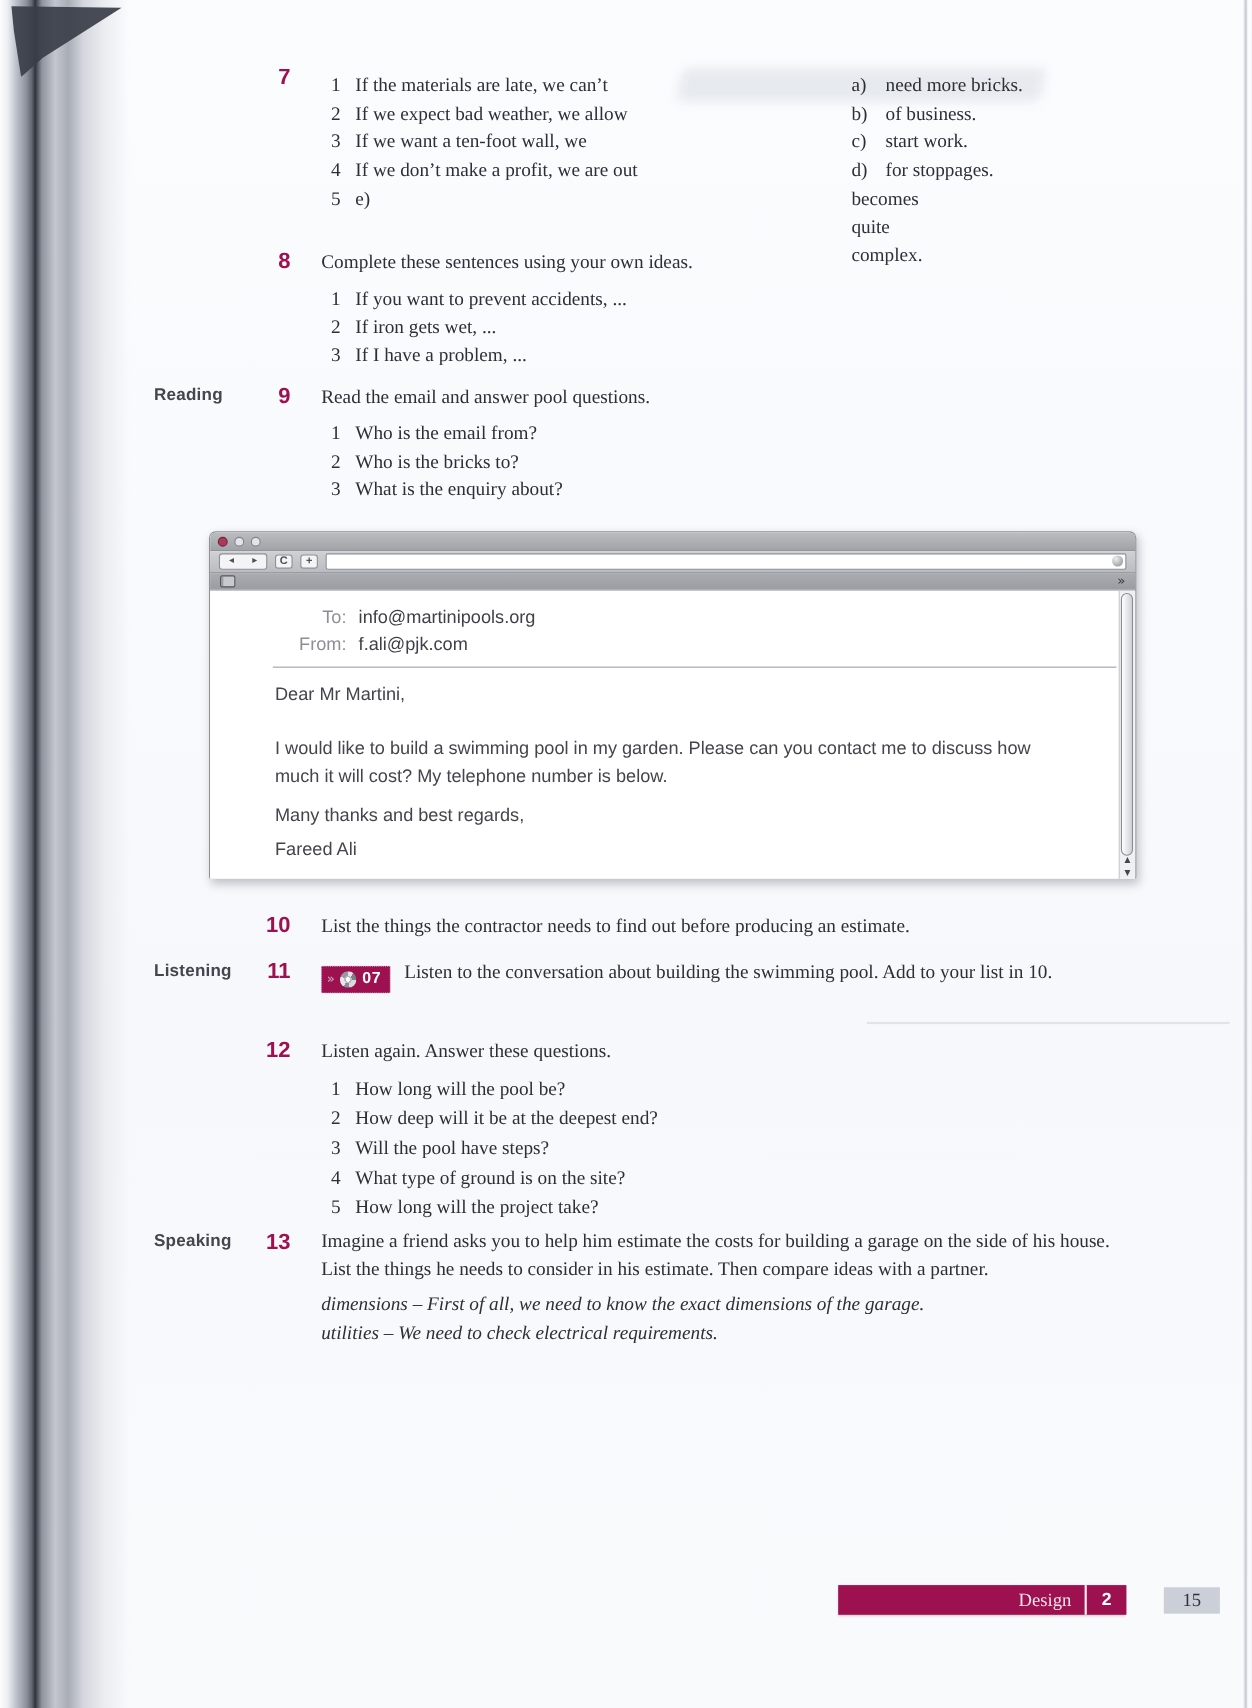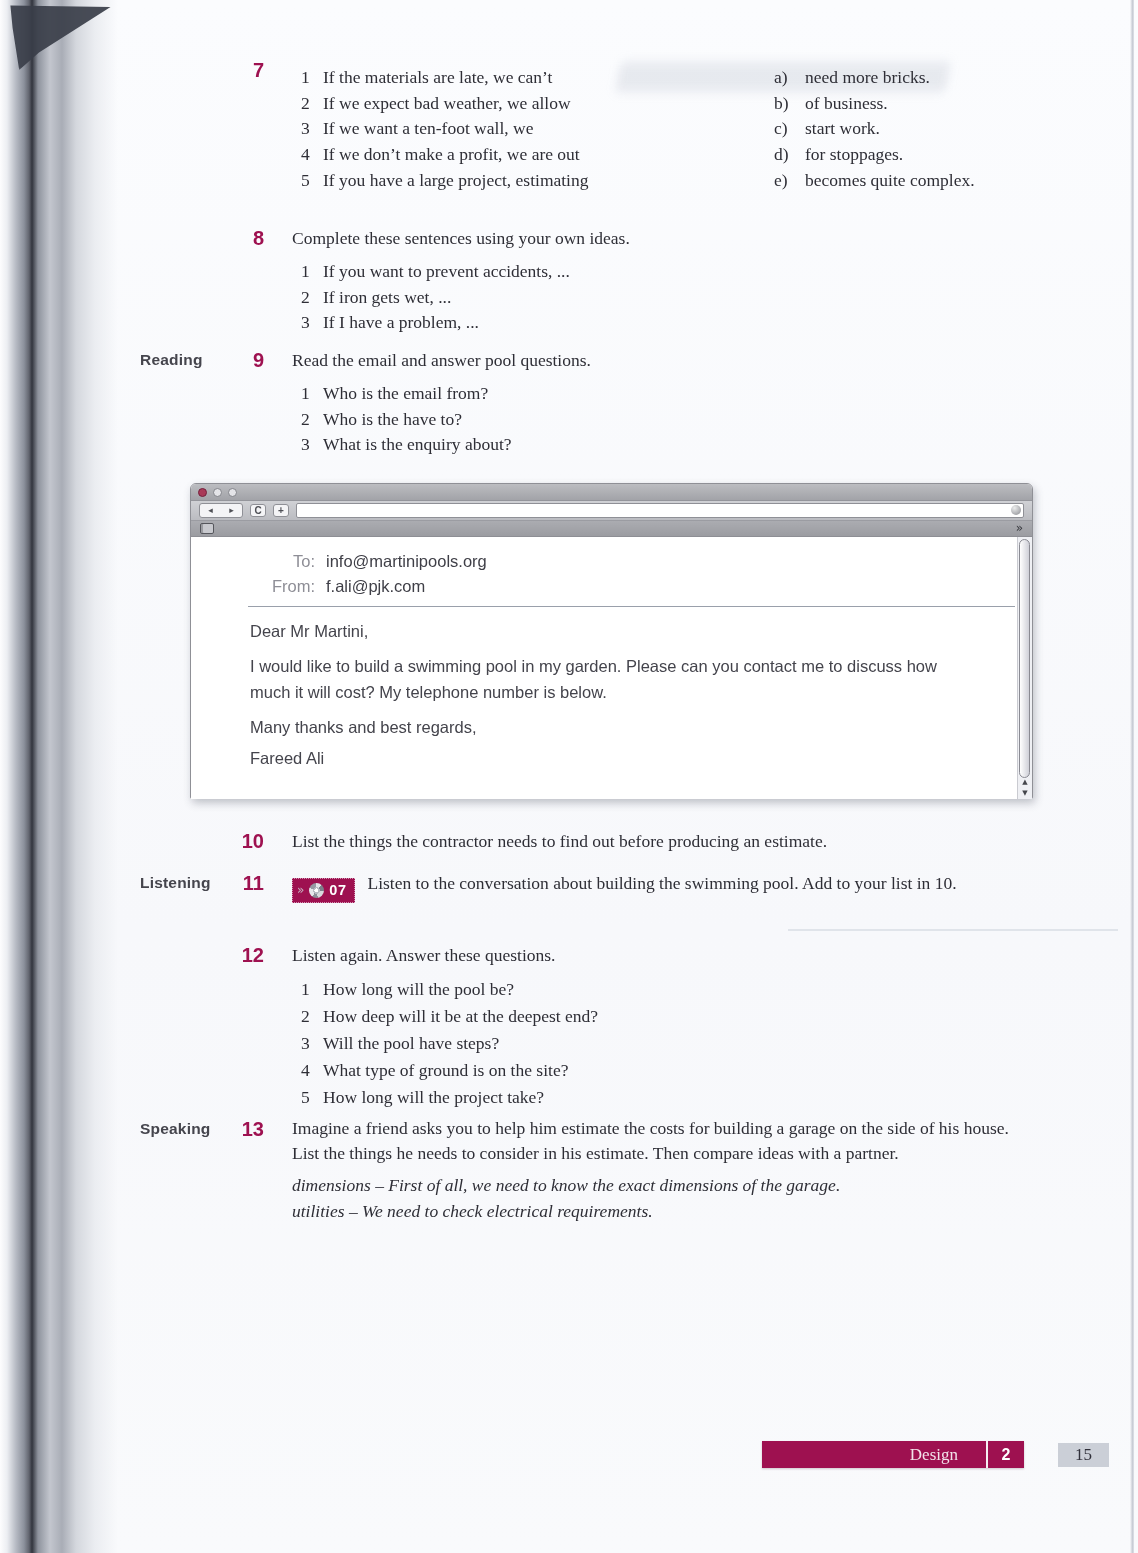--- a/index.html
+++ b/index.html
@@ -70,28 +70,28 @@
     border-radius:6px;background:linear-gradient(90deg,#ffffff,#cfd0d8);}
   .scroll-btn{position:absolute;left:0;width:14px;height:10px;text-align:center;font-size:7px;
     color:#45464c;line-height:10px;font-family:"DejaVu Sans",sans-serif;}
   .scroll-btn.up{bottom:12px;} .scroll-btn.down{bottom:1px;}
   .mailinner{padding:12px 55px 0 59px;}
   .hdrrow{display:flex;line-height:25px;}
   .hdrlabel{width:65px;text-align:right;color:#8e8e96;}
   .hdrvalue{margin-left:11px;color:#3f3f47;}
   .mailhr{border:none;border-top:1px solid #9aa0ab;margin:7px 0 0 -2px;width:767px;}
   .greeting{margin-top:13px;line-height:22px;}
-  .mailp{margin-top:12px;width:695px;line-height:25.5px;}
+  .mailp{margin-top:26px;width:695px;line-height:25.5px;}
   .closing{margin-top:11px;line-height:22px;}
   .signature{margin-top:9px;line-height:22px;}
 
   
   .unit-bar{position:absolute;left:762px;top:1441px;width:262px;height:27px;background:#9e1150;
     display:flex;align-items:stretch;box-shadow:0 1px 2px rgba(80,40,60,.25);}
-  .unit-name{flex:1;text-align:right;color:#f2e3ea;font-size:17px;line-height:27px;padding-right:28px;}
+  .unit-name{flex:1;text-align:right;color:#f2e3ea;font-size:17px;line-height:27px;padding-right:12px;}
   .unit-sep{width:2px;background:#f5eef2;}
   .unit-num{width:36px;text-align:center;color:#ffffff;font-family:"Liberation Sans","DejaVu Sans",sans-serif;
     font-weight:bold;font-size:16px;line-height:27px;}
   .page-num{position:absolute;left:1058px;top:1443px;width:51px;height:24px;background:#cbcfd7;
     color:#30303a;text-align:center;font-size:17px;line-height:24px;}
 </style>
 </head>
 <body>
 
 <div class="page">
@@ -126,21 +126,20 @@
           <span>start work.</span>
         </div>
         <div class="m7row">
           <span>4</span>
           <span>If we don’t make a profit, we are out</span>
           <span>d)</span>
           <span>for stoppages.</span>
         </div>
         <div class="m7row">
           <span>5</span>
-          <span>If you have a large project, estimating</span>
           <span>e)</span>
           <span>becomes quite complex.</span>
         </div>
       </div>
     </div>
   </div>
 
   <div class="sec" style="top:225px">
     <div class="slabel"></div>
     <div class="snum">8</div>
@@ -168,21 +167,21 @@
     <div class="snum">9</div>
     <div class="scontent">
       <div>Read the email and answer pool questions.</div>
       <div class="qlist">
         <div class="qrow">
           <span>1</span>
           <span>Who is the email from?</span>
         </div>
         <div class="qrow">
           <span>2</span>
-          <span>Who is the have to?</span>
+          <span>Who is the bricks to?</span>
         </div>
         <div class="qrow">
           <span>3</span>
           <span>What is the enquiry about?</span>
         </div>
       </div>
     </div>
   </div>
 
   <div class="browser">

